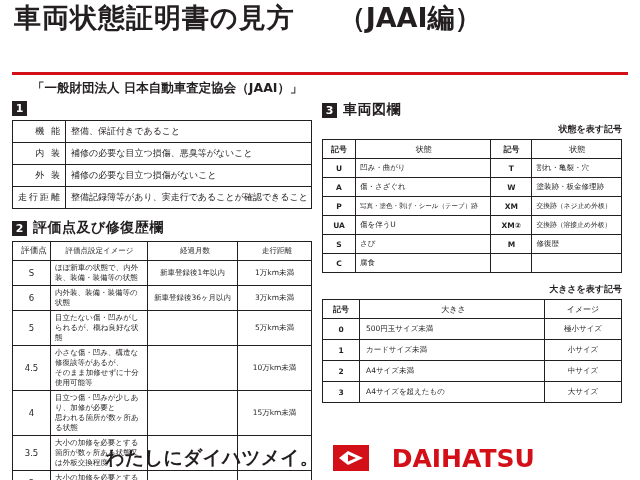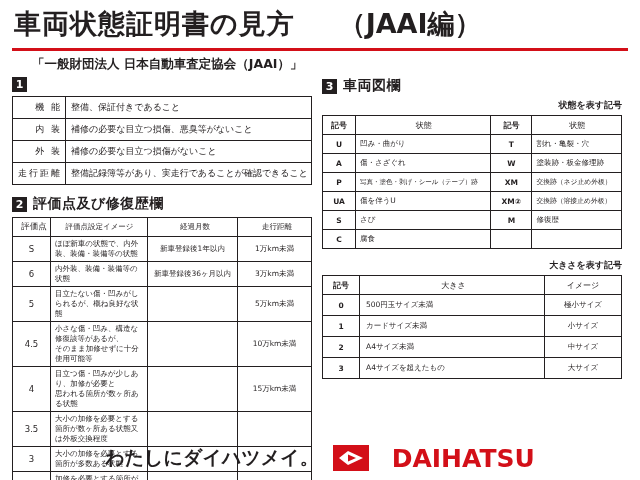--- a/index.html
+++ b/index.html
@@ -6,21 +6,21 @@
   body{
     width:640px;height:480px;overflow:hidden;
     background:#ffffff;
     font-family:"DejaVu Sans","Liberation Sans",sans-serif;
     color:#231f20;
   }
   .page{position:relative;width:640px;height:480px;}
 
   
   .header{
-    height:48px;display:flex;align-items:center;padding:0 14px;border-radius:6px;
+    height:72px;display:flex;align-items:flex-start;padding:0 14px;border-radius:6px;
   }
   .header .title{
     font-size:27px;font-weight:bold;letter-spacing:1px;white-space:nowrap;
   }
   .header .title2{
     font-size:27px;font-weight:bold;margin-left:44px;white-space:nowrap;
   }
   .redline{
     height:3px;background:#d30f18;margin:0 12px 0 12px;
   }

